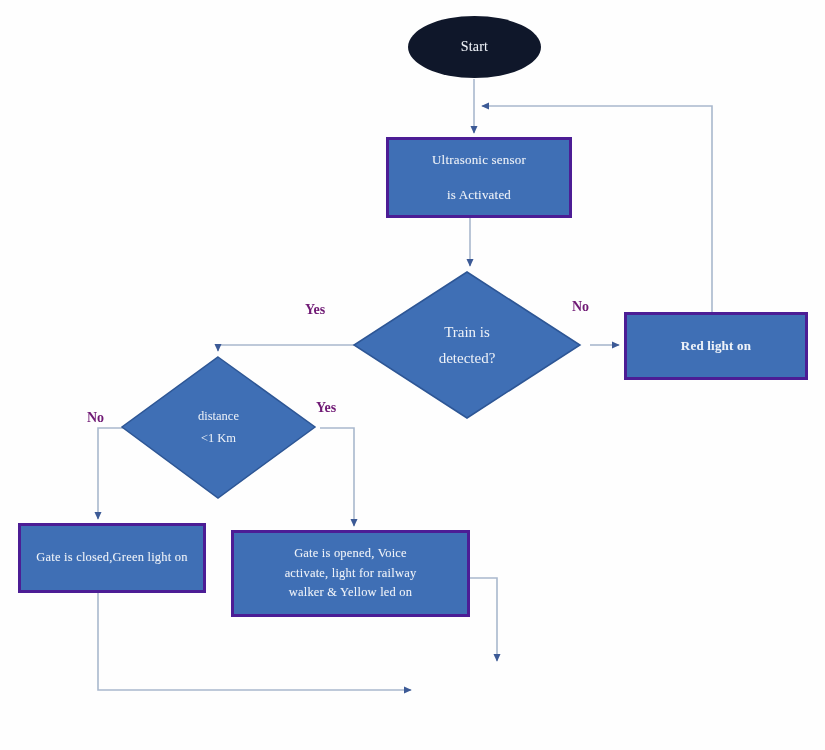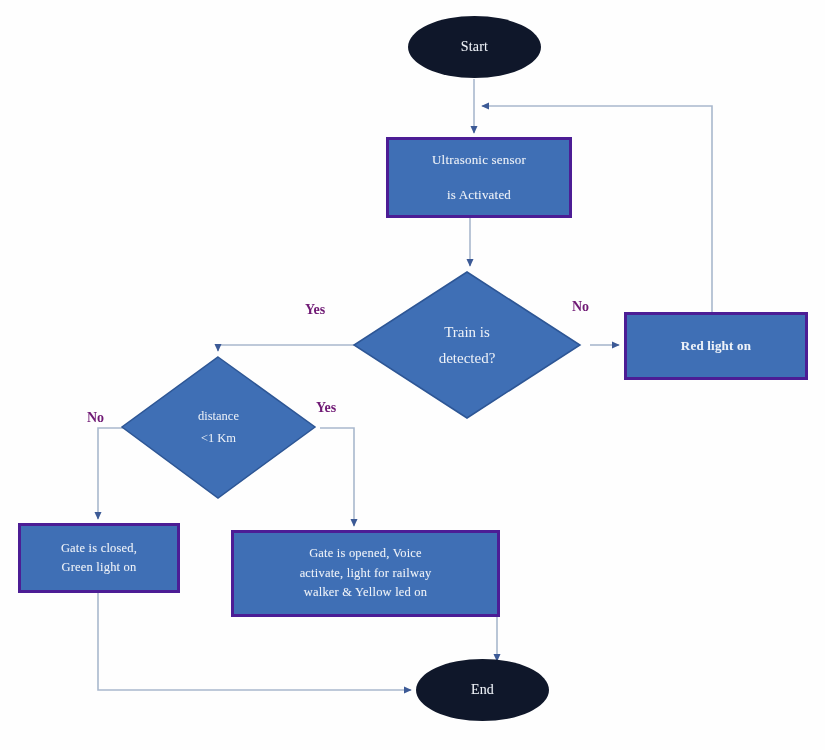--- a/index.html
+++ b/index.html
@@ -79,33 +79,30 @@
   <div class="diamond" style="left:120px;top:355px;width:197px;height:145px;">
     <svg width="197" height="145" viewBox="0 0 197 145">
       <polygon points="98,2 195,72 98,143 2,72" fill="#3f6fb5" stroke="#2d5695" stroke-width="1.5"></polygon>
     </svg>
     <div class="dlbl" style="font-size:12.5px;">
       <span>distance</span>
       <span style="margin-top:3px;">&lt;1 Km</span>
     </div>
   </div>
 
-  <div class="node proc" style="left:18px;top:523px;width:162px;height:70px;font-size:12.5px;flex-direction:column;">
+  <div class="node proc" style="left:18px;top:523px;width:188px;height:70px;font-size:12.5px;flex-direction:row;">
     <span class="lbl">Gate is closed,</span>
     <span class="lbl">Green light on</span>
   </div>
 
-  <div class="node proc" style="left:231px;top:530px;width:269px;height:87px;font-size:12.5px;flex-direction:column;">
+  <div class="node proc" style="left:231px;top:530px;width:239px;height:87px;font-size:12.5px;flex-direction:column;">
     <span class="lbl">Gate is opened,  Voice</span>
     <span class="lbl">activate, light for railway</span>
     <span class="lbl">walker &amp; Yellow led on</span>
   </div>
 
-  <div class="node term" style="left:416px;top:659px;width:133px;height:62px;font-size:14px;">
-    <span class="lbl">End</span>
-  </div>
 
   <div class="edge-label" style="left:305px;top:302px;font-size:14px;">Yes</div>
   <div class="edge-label" style="left:572px;top:299px;font-size:14px;">No</div>
   <div class="edge-label" style="left:87px;top:410px;font-size:14px;">No</div>
   <div class="edge-label" style="left:316px;top:400px;font-size:14px;">Yes</div>
 
 </div>
 
 </body></html>

